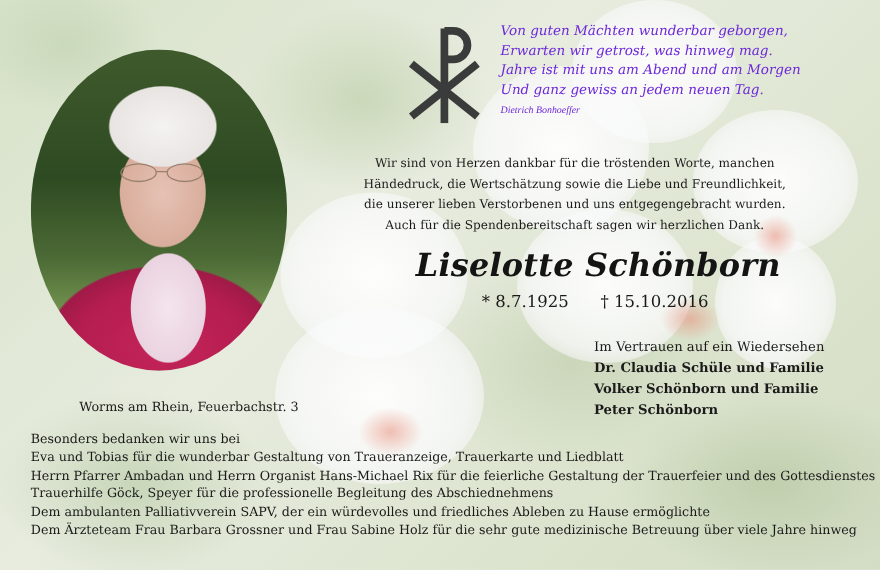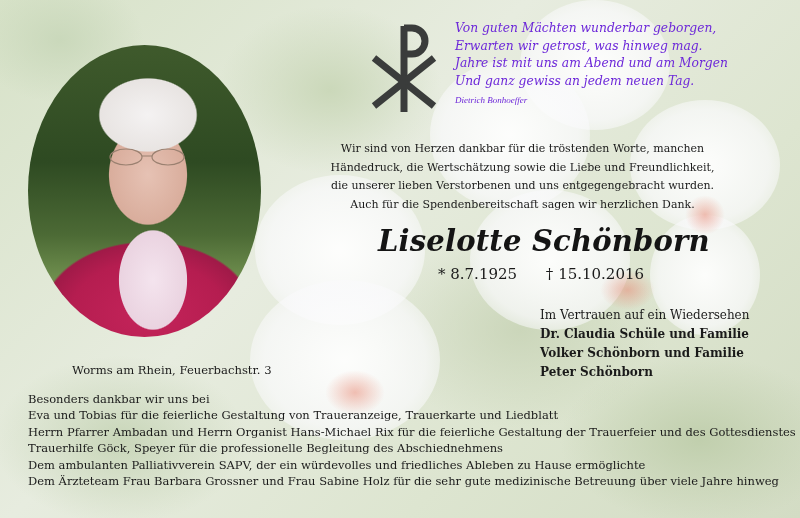--- a/index.html
+++ b/index.html
@@ -162,19 +162,19 @@
 <div class="family">
   <div>Im Vertrauen auf ein Wiedersehen</div>
   <div class="bold">Dr. Claudia Schüle und Familie</div>
   <div class="bold">Volker Schönborn und Familie</div>
   <div class="bold">Peter Schönborn</div>
 </div>
 
 <div class="address">Worms am Rhein, Feuerbachstr. 3</div>
 
 <div class="ack">
-  <div>Besonders dankbar wir uns bei</div>
-  <div>Eva und Tobias für die feierliche Gestaltung von Traueranzeige, Trauerkarte und Liedblatt</div>
+  <div>Besonders bedanken wir uns bei</div>
+  <div>Eva und Tobias für die wunderbar Gestaltung von Traueranzeige, Trauerkarte und Liedblatt</div>
   <div>Herrn Pfarrer Ambadan und Herrn Organist Hans-Michael Rix für die feierliche Gestaltung der Trauerfeier und des Gottesdienstes</div>
   <div>Trauerhilfe Göck, Speyer für die professionelle Begleitung des Abschiednehmens</div>
   <div>Dem ambulanten Palliativverein SAPV, der ein würdevolles und friedliches Ableben zu Hause ermöglichte</div>
   <div>Dem Ärzteteam Frau Barbara Grossner und Frau Sabine Holz für die sehr gute medizinische Betreuung über viele Jahre hinweg</div>
 </div>
 
 </body></html>

